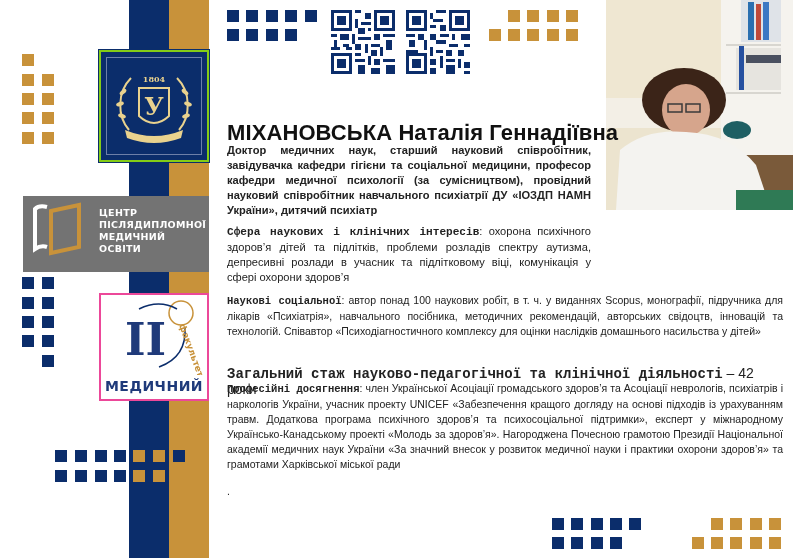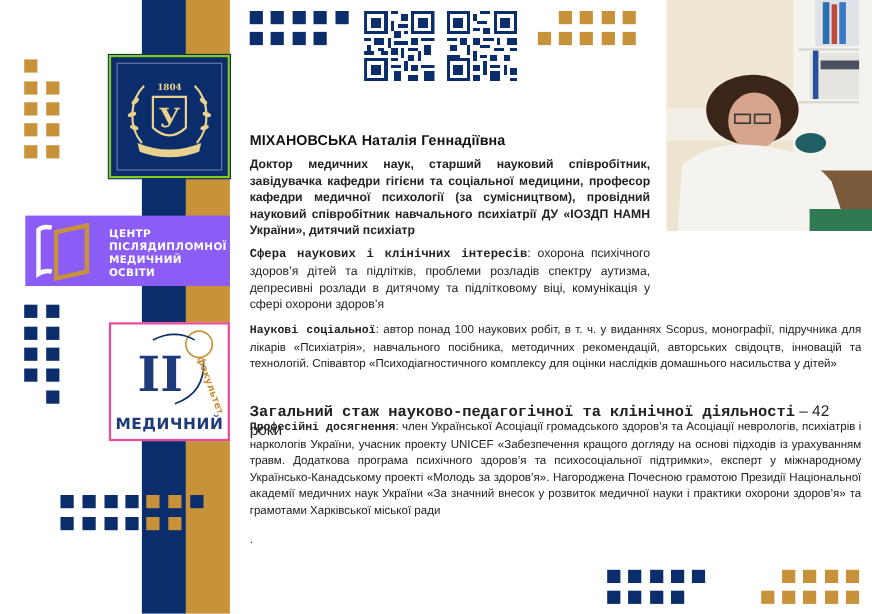--- a/index.html
+++ b/index.html
@@ -13,21 +13,21 @@
   .sq.navy { background: #0b2d6b; }
   .sq.gold { background: #c8923a; }
 
   
   .logo-univ {
     position: absolute; left: 99px; top: 50px; width: 110px; height: 112px;
     background: #0b2d6b; border: 2px solid #84cc16; outline: 1px solid #0b2d6b;
   }
   .logo-univ .inner { position: absolute; left: 5px; top: 5px; right: 5px; bottom: 5px; border: 1px solid #6d7fa8; }
   .logo-center {
-    position: absolute; left: 23px; top: 196px; width: 186px; height: 64px; background: #8b5cf6;
+    position: absolute; left: 23px; top: 196px; width: 186px; height: 76px; background: #737373;
   }
   .logo-center .txt {
     position: absolute; left: 76px; top: 11px; color: #ffffff; font-weight: bold;
     font-family: "DejaVu Sans", sans-serif; font-size: 9.5px; line-height: 12px; letter-spacing: 0.3px;
   }
   .logo-fac {
     position: absolute; left: 99px; top: 293px; width: 110px; height: 108px; background: #ffffff;
     border: 2px solid #ec4899;
   }
   .logo-fac .label {
@@ -36,21 +36,21 @@
   }
 
   
   .qr { position: absolute; top: 10px; width: 64px; height: 64px; }
 
   
   .photo { position: absolute; left: 606px; top: 0; width: 187px; height: 210px; overflow: hidden; background: #efe8d8; }
 
   
   .name {
-    position: absolute; left: 227px; top: 120px; font-size: 13px; font-weight: bold; color: #111;
+    position: absolute; left: 227px; top: 120px; font-size: 22px; font-weight: bold; color: #111;
     font-family: "Liberation Sans", sans-serif; letter-spacing: 0.1px;
   }
   .position {
     position: absolute; left: 227px; top: 143px; width: 364px; font-size: 11.1px; font-weight: bold;
     line-height: 15px; text-align: justify; color: #222;
   }
   .interests {
     position: absolute; left: 227px; top: 224px; width: 364px; font-size: 11.1px; line-height: 15px;
     text-align: justify; color: #222;
   }
@@ -263,21 +263,21 @@
     <path d="M10 210 L14 150 Q40 128 80 132 Q125 134 150 165 L160 195 L140 210 Z" fill="#f4f3f0"></path>
     <rect x="130" y="190" width="57" height="20" fill="#2f7a55"></rect>
   </svg>
 </div>
 
 <div class="name">МІХАНОВСЬКА Наталія Геннадіївна</div>
 
 <div class="position">Доктор медичних наук, старший науковий співробітник, завідувачка кафедри гігієни та соціальної медицини, професор  кафедри медичної психології (за сумісництвом), провідний науковий співробітник навчального психіатрії ДУ «ІОЗДП НАМН України», дитячий психіатр</div>
 
 <div class="interests">
-  <b>Сфера наукових і клінічних інтересів</b><span>: охорона психічного здоров’я дітей та підлітків, проблеми розладів спектру аутизма, депресивні розлади в дитячому та підлітковому віці, комунікація у сфері охорони здоров’я</span>
+  <b>Сфера наукових і клінічних інтересів</b><span>: охорона психічного здоров’я дітей та підлітків, проблеми розладів спектру аутизма, депресивні розлади в учасник та підлітковому віці, комунікація у сфері охорони здоров’я</span>
 </div>
 
 <div class="achievements">
   <b>Наукові соціальної</b><span>: автор понад 100 наукових робіт, в т. ч. у виданнях Scopus, монографії, підручника для лікарів «Психіатрія», навчального посібника, методичних рекомендацій, авторських свідоцтв, інновацій та технологій. Співавтор «Психодіагностичного комплексу для оцінки наслідків домашнього насильства у дітей»</span>
 </div>
 
 <div class="experience">
   <b>Загальний стаж науково-педагогічної та клінічної діяльності</b><span> – 42 роки</span>
 </div>
 

